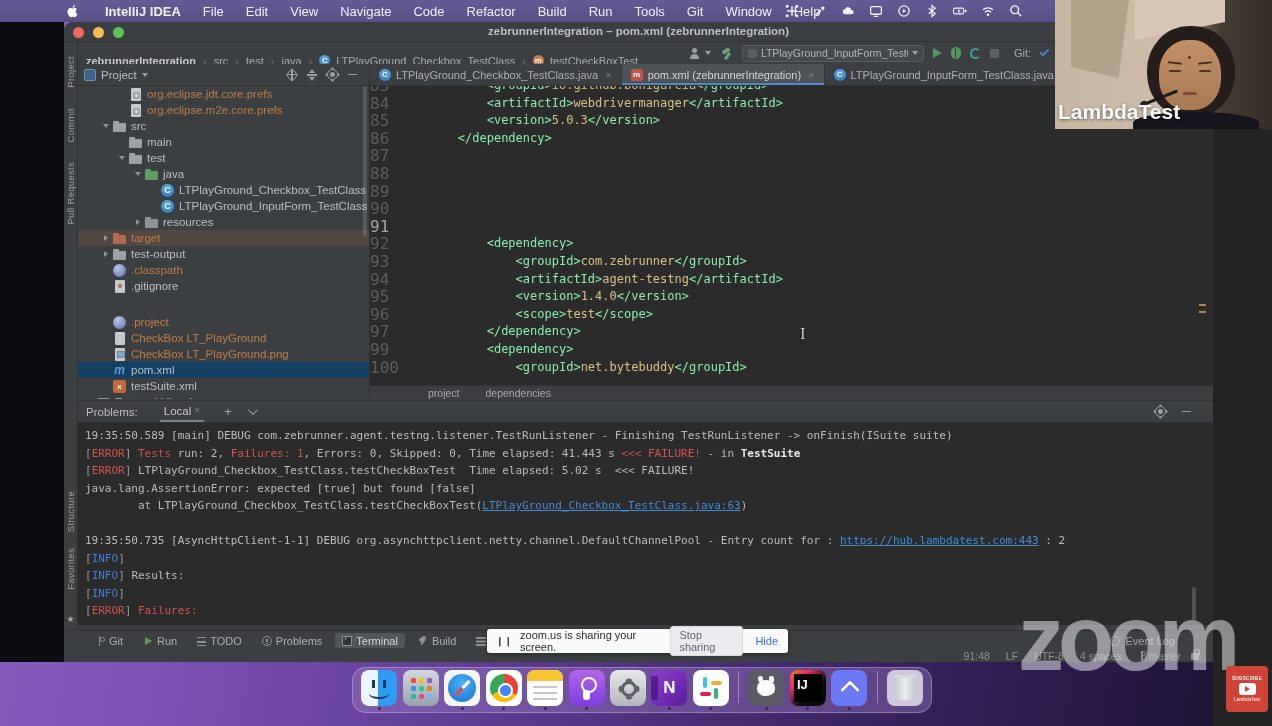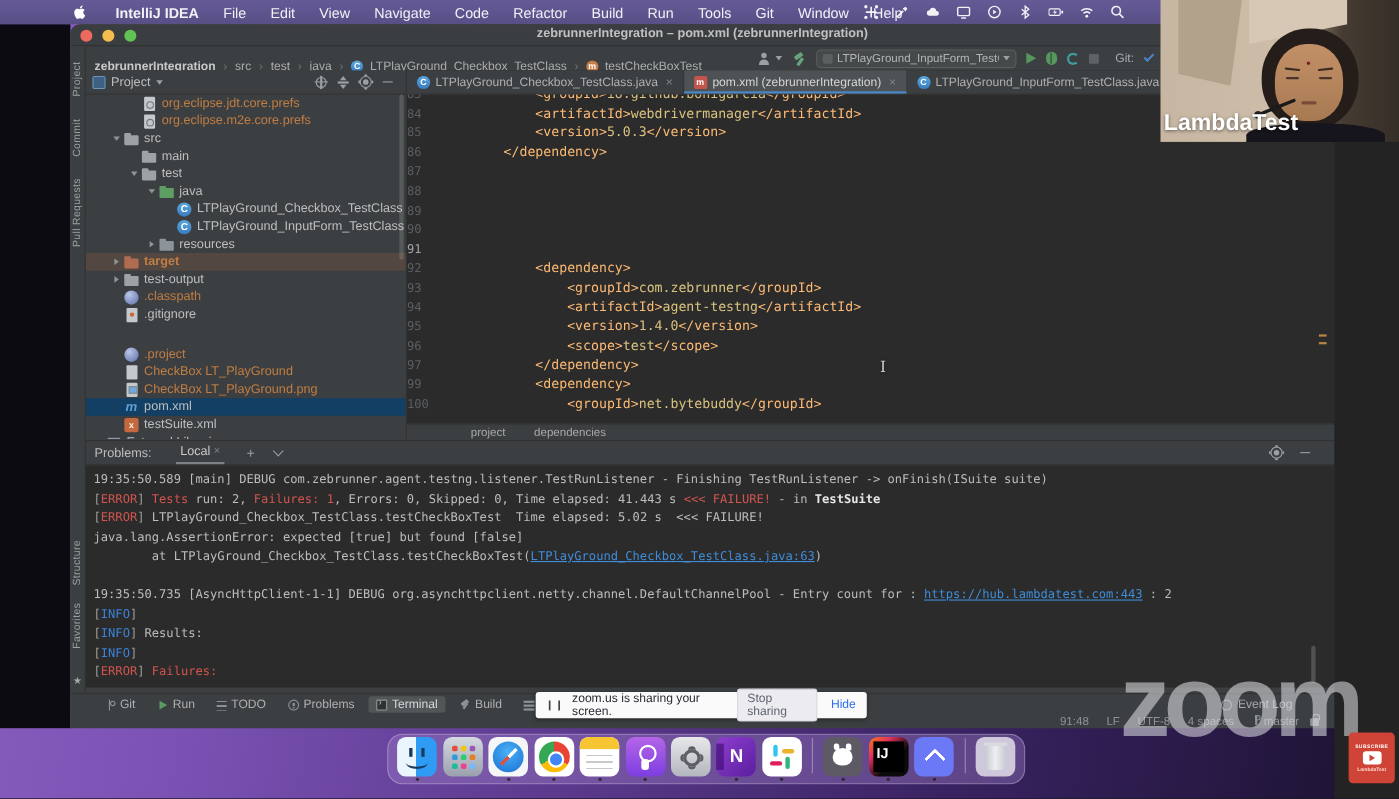--- a/index.html
+++ b/index.html
@@ -110,23 +110,23 @@
   .tab{display:flex;align-items:center;gap:5px;padding:0 9px;font-size:11px;color:#aeb0b2;border-right:1px solid #333639;position:relative}
   .tab.active{background:#4e5254;color:#d3d5d6}
   .tab.active::after{content:"";position:absolute;left:0;right:0;bottom:0;height:2.5px;background:#4a88c7}
   .tic{width:12px;height:12px;border-radius:50%;font-size:8px;line-height:12px;text-align:center;color:#fff;font-weight:bold;flex:none}
   .tic-class{background:linear-gradient(180deg,#58a8e0,#3a7bbf)}
   .tic-maven{border-radius:2px;background:#c4554d}
   .tclose{color:#7e8284;font-size:11px;margin-left:2px}
   #code{position:absolute;left:0;top:22px;right:0;height:299px;overflow:hidden;font-family:"DejaVu Sans Mono",monospace;font-size:12px;line-height:17.6px;margin-top:0;padding-top:0}
   #code-inner{margin-top:-9px}
   .eline{display:flex;white-space:pre}
-  .lnum{width:30px;flex:none;text-align:left;padding-right:14px;color:#5a5f63;font-size:11px}
+  .lnum{width:30px;flex:none;text-align:right;padding-right:14px;color:#5a5f63;font-size:16px}
   .lnum.cur{color:#a2a7ab}
-  .sx-t{color:#fdba74}
+  .sx-t{color:#86efac}
   .sx-x{color:#d9c27f}
   .sx-c{color:#7d7d7d}
   .caret{display:inline-block;width:2px;height:13px;background:#d8d8d8;margin-left:1px;vertical-align:-2px}
   .err-mark{position:absolute;right:7px;width:7px;height:2px;background:#b8873f}
   #ecrumb{position:absolute;left:0;bottom:0;right:0;height:14px;background:#3c3f41;border-top:1px solid #323232;display:flex;align-items:center;gap:26px;padding-left:58px;font-size:10.5px;color:#a6a9ab}
 
   
   #terminal{position:absolute;left:14px;top:378px;width:1135px;height:225px;background:#2b2b2b;border-top:1px solid #323232}
   #termheader{height:22px;background:#3c3f41;display:flex;align-items:center;font-size:11.5px;color:#bcbec0;padding-left:8px;border-bottom:1px solid #323232;position:relative}
   #term-tab{margin-left:22px;padding:0 4px;height:100%;display:flex;align-items:center;gap:3px;border-bottom:2px solid #7d8287;color:#c7c9ca}
@@ -422,21 +422,21 @@
         <div class="trow" style="padding-left: 70px;">
           <span class="tar"></span>
           <span class="ti ti-class">C</span>
           <span class="tlab">LTPlayGround_InputForm_TestClass</span>
         </div>
         <div class="trow" style="padding-left: 54px;">
           <span class="tar right"></span>
           <span class="ti ti-resources"></span>
           <span class="tlab">resources</span>
         </div>
-        <div class="trow hl" style="padding-left: 22px; font-weight: bold;">
+        <div class="trow hl" style="padding-left: 22px;">
           <span class="tar right"></span>
           <span class="ti ti-folder-orange"></span>
           <span class="tlab orange">target</span>
         </div>
         <div class="trow" style="padding-left: 22px;">
           <span class="tar right"></span>
           <span class="ti ti-folder"></span>
           <span class="tlab">test-output</span>
         </div>
         <div class="trow" style="padding-left: 22px;">

